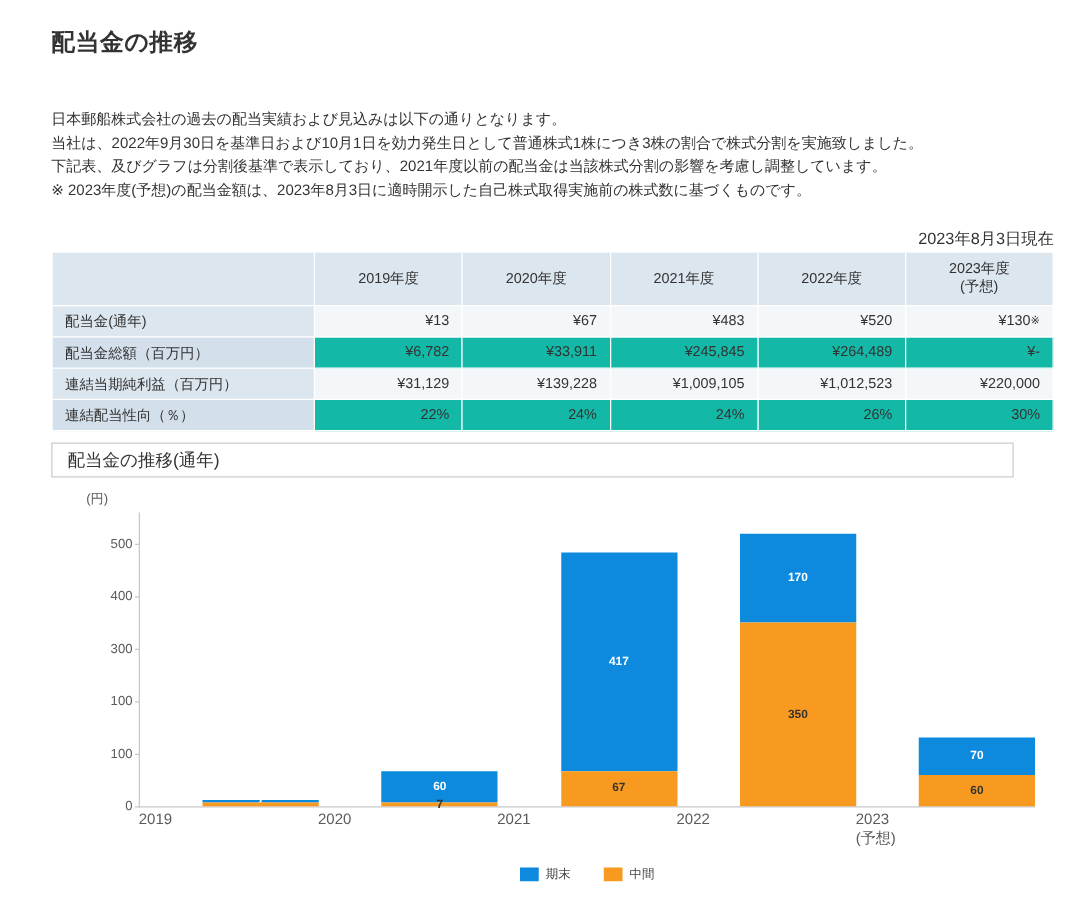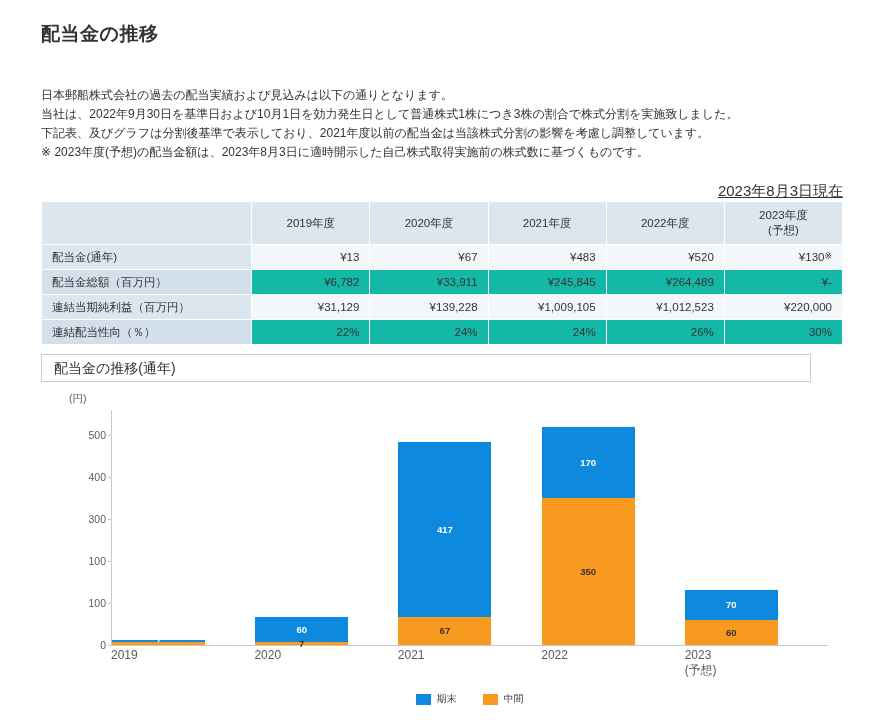--- a/index.html
+++ b/index.html
@@ -38,23 +38,22 @@
     line-height: 19px;
     color: #333333;
   }
   .intro div { white-space: nowrap; }
 
   
   .asof {
     position: absolute;
     right: 27px;
     top: 182px;
-    font-size: 15px;
-    color: #333333;
-    text-decoration: underline;
+    font-size: 13px;
+    color: #333333;
   }
 
   
   .table-wrap {
     position: absolute;
     left: 41px;
     top: 201px;
     width: 802px;
   }
   table.fin {
@@ -165,21 +164,21 @@
     bottom: 0;
     width: 100%;
     height: 100%;
     display: flex;
     align-items: flex-end;
   }
   .bargroup {
     flex: 1 1 0;
     display: flex;
     flex-direction: column;
-    align-items: flex-start;
+    align-items: flex-end;
     justify-content: flex-end;
     height: 100%;
     position: relative;
   }
   .bar-stack {
     width: 93px;
     display: flex;
     flex-direction: column;
     justify-content: flex-end;
   }

